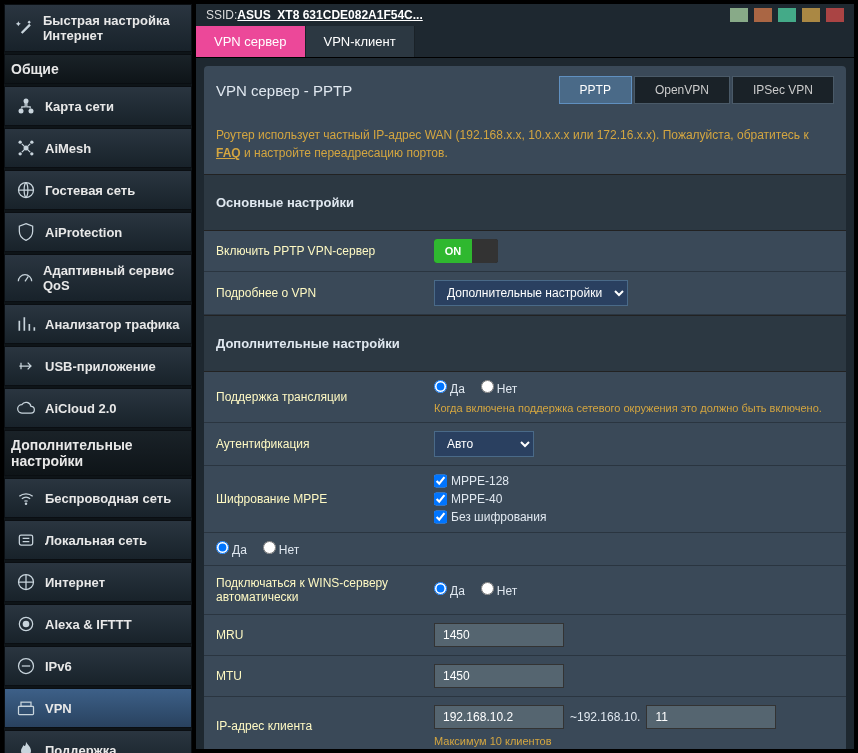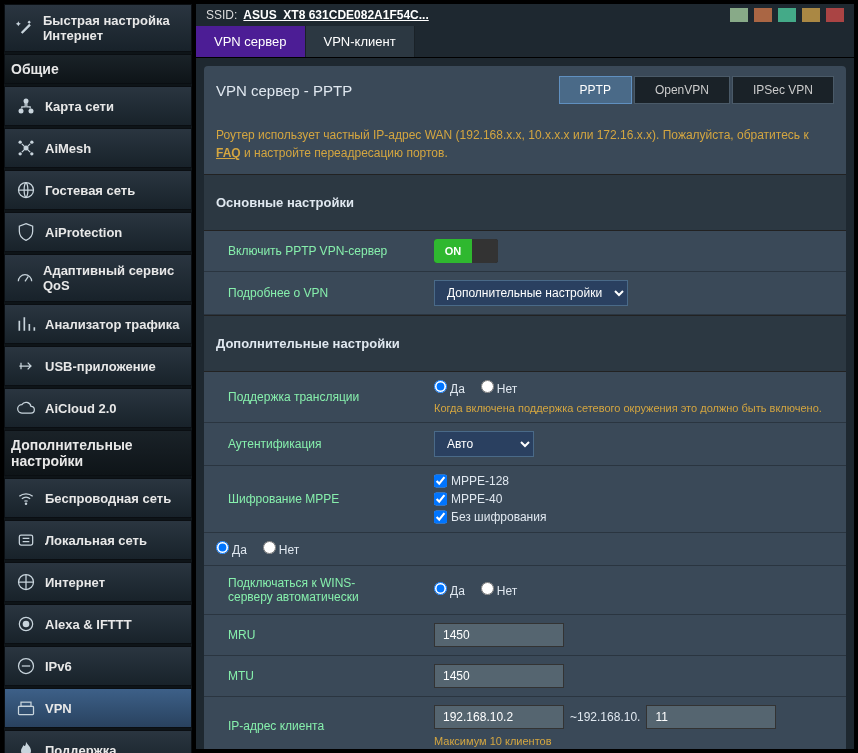--- a/index.html
+++ b/index.html
@@ -5,40 +5,40 @@
   *{margin:0;padding:0;box-sizing:border-box;font-family:Arial,sans-serif}
   body{background:#000;width:858px;height:753px;overflow:hidden;font-size:12px;color:#fff}
   .container{display:flex;height:100%;padding:4px;background:#000}
   .sidebar{width:188px;background:#0e1418;display:flex;flex-direction:column;gap:2px}
   .side-item{display:flex;align-items:center;gap:8px;padding:8px 10px;background:linear-gradient(#2a3540,#18222a);border:1px solid #0a0e12;cursor:pointer;font-weight:bold;font-size:13px;color:#e8e8e8}
   .side-item.active{background:linear-gradient(#3d6088,#29425f)}
   .side-header{text-align:left;padding:6px;font-weight:bold;font-size:14px;color:#e8e8e8;background:linear-gradient(#1a2228,#0e1418);border:1px solid #0a0e12}
   .side-icon{width:22px;height:22px;display:flex;align-items:center;justify-content:center}
   .side-icon svg{width:20px;height:20px;fill:#c8d4dc}
   .main{flex:1;background:#1e2830;margin-left:4px;display:flex;flex-direction:column}
-  .topbar{display:flex;align-items:center;gap:6px;padding:4px 10px;font-size:12px}
+  .topbar{display:flex;align-items:center;gap:0;padding:4px 10px;font-size:12px}
   .ssid-label{color:#ddd}
   .ssid-value{color:#fff;font-weight:bold;text-decoration:underline}
   .top-icons{margin-left:auto;display:flex;gap:6px}
   .top-icons span{width:18px;height:14px;display:inline-block}
   .tabs{display:flex;border-bottom:1px solid #000}
   .tab{padding:8px 18px;background:#2c3842;cursor:pointer;font-size:13px;border-right:1px solid #1a2228}
-  .tab.active{background:#4c1d95;color:#fff}
+  .tab.active{background:#ec4899;color:#fff}
   .content{padding:8px;overflow:auto;flex:1}
   .panel{background:#3a4958;border-radius:4px 4px 0 0;padding:0}
   .panel-header-row{display:flex;align-items:center;padding:10px 12px}
   .panel-title{font-size:15px;color:#e0e8f0;font-weight:normal}
   .proto-buttons{margin-left:auto;display:flex;gap:2px}
   .proto-btn{padding:6px 20px;background:#1a2228;border:1px solid #4a5a68;color:#ccc;cursor:pointer;font-size:12px}
   .proto-btn.active{background:#4a6a88;color:#fff;border-color:#6090c0}
   .warning{padding:12px;color:#d4a640;font-size:12px;line-height:1.5}
   .warning a{color:#d4a640;text-decoration:underline;font-weight:bold}
   .section-header{background:#2c3842;padding:20px 12px;font-weight:bold;font-size:13px;color:#e0e8f0;border-top:1px solid #222;border-bottom:1px solid #222}
   .form-row{display:flex;align-items:center;border-bottom:1px solid #2a3540;background:#3a4958}
-  .form-label{width:218px;padding:10px 24px;font-size:12px;color:#86efac}
+  .form-label{width:218px;padding:10px 12px;font-size:12px;color:#fef9c3}
   .form-control{flex:1;padding:8px 12px;display:flex;align-items:center;gap:6px;flex-wrap:wrap}
   .toggle-on{display:inline-flex;width:64px;height:24px;background:#222;border-radius:3px;overflow:hidden}
   .toggle-on .on{flex:1;background:#2fb82f;color:#fff;display:flex;align-items:center;justify-content:center;font-weight:bold;font-size:11px}
   .toggle-on .off{width:26px;background:#333}
   select{background:#2a4060;color:#fff;border:1px solid #4a6a88;padding:4px 8px;font-size:12px}
   input[type=text]{background:#556570;color:#fff;border:1px solid #333;padding:4px 8px;font-size:12px;width:130px}
   input[type=radio]{margin-right:3px}
   input[type=checkbox]{margin-right:4px}
   .radio-label{color:#e0e8f0;font-size:12px;margin-right:10px}
   .hint-text{color:#d4a640;font-size:11px}

